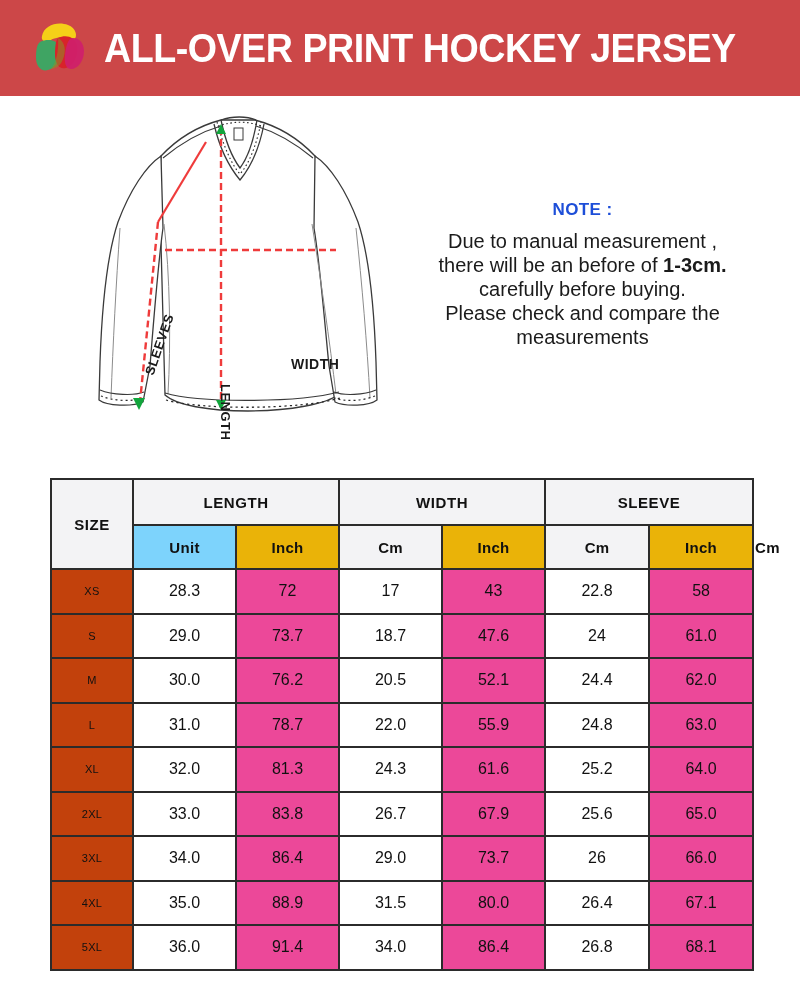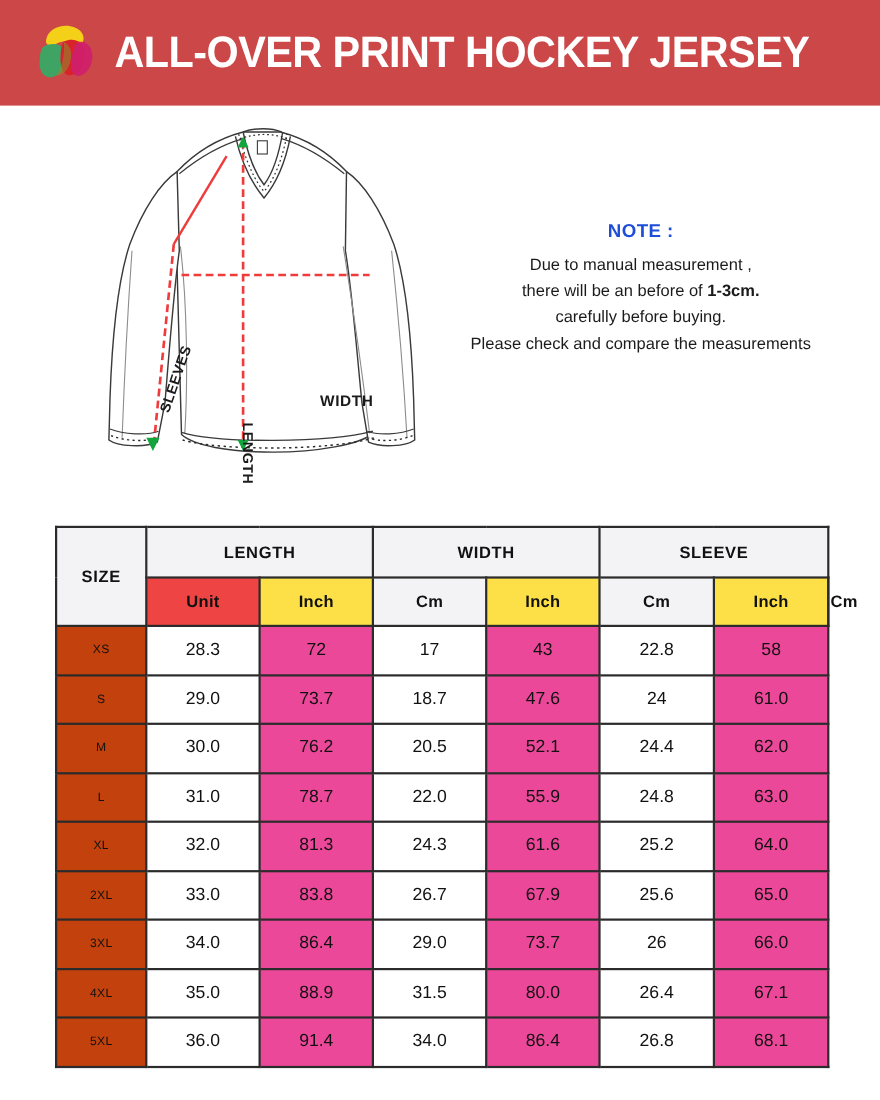--- a/index.html
+++ b/index.html
@@ -109,21 +109,21 @@
   .note-title {
     color: #1d4ed8;
     font-size: 17px;
     font-weight: bold;
     letter-spacing: 0.4px;
     margin-bottom: 9px;
     font-family: "Liberation Sans", sans-serif;
   }
   .note-line {
     color: #1b1b1b;
-    font-size: 15px;
+    font-size: 20px;
     line-height: 24px;
     font-family: "Liberation Sans", sans-serif;
   }
   .note-line b { font-weight: bold; }
 
   
   .size-table-wrap {
     position: absolute;
     left: 50px;
     top: 478px;
@@ -149,22 +149,22 @@
     font-weight: bold;
     letter-spacing: 0.6px;
     background: #f3f3f5;
   }
   tr.row-unit td {
     height: 40px;
     font-size: 15px;
     font-weight: bold;
     letter-spacing: 0.3px;
   }
-  tr.row-unit td.u-size { background: #ef4444; }
-  tr.row-unit td.u-inch { background: #fde047; }
+  tr.row-unit td.u-size { background: #7dd3fc; }
+  tr.row-unit td.u-inch { background: #eab308; }
   tr.row-unit td.u-cm   { background: #f3f3f5; }
 
   
   tr.row-data td {
     height: 40.5px;
     font-size: 16px;
   }
   tr.row-data td.c-size {
     font-weight: normal;
     font-size: 11px;

